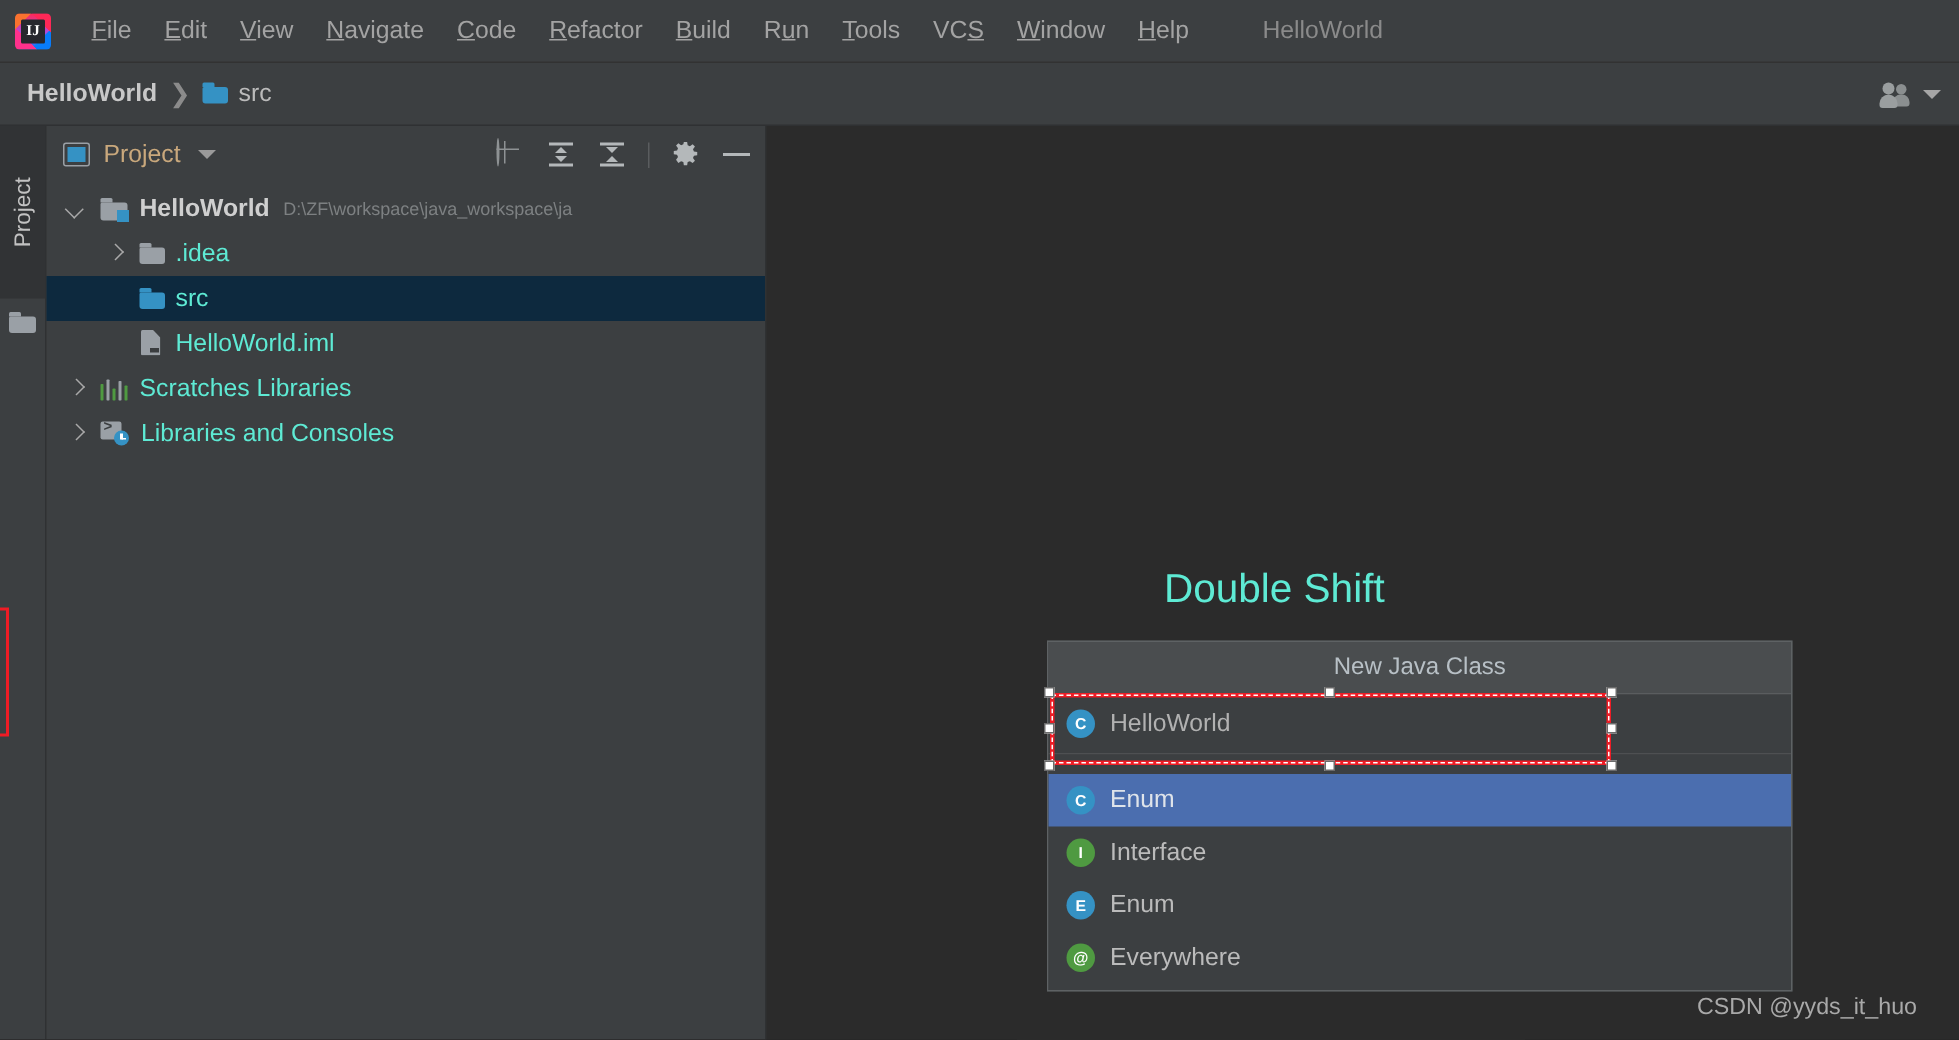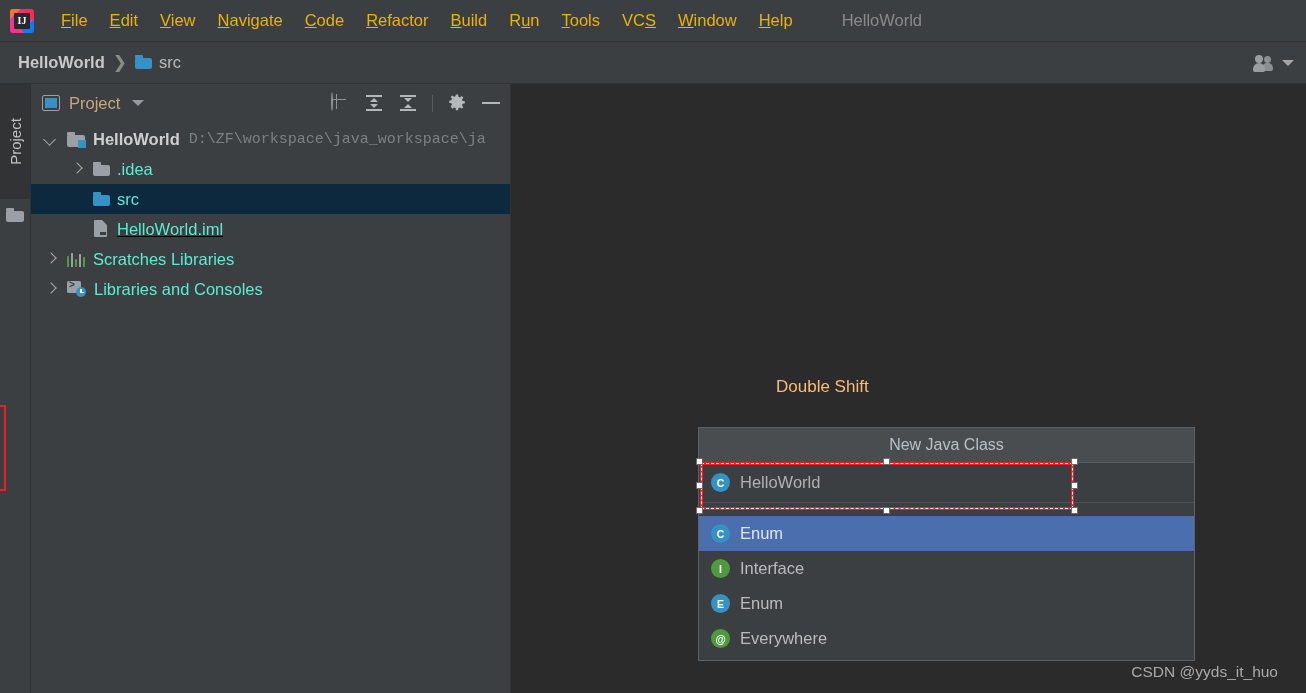--- a/index.html
+++ b/index.html
@@ -42,21 +42,21 @@
   .ij-logo .inner {
     position: absolute; left: 4px; top: 4px; right: 4px; bottom: 4px;
     background: #27282e; border-radius: 1px;
     color: #ffffff; font-size: 10px; font-weight: bold;
     letter-spacing: 0px;
     display: flex; align-items: center; justify-content: center;
     font-family: "Liberation Serif", serif;
   }
   .menu-items { display: flex; align-items: center; }
   .menu-item {
-    color: #eab308; font-size: 16.5px;
+    color: #a3a3a3; font-size: 16.5px;
     padding: 3px 11px; cursor: default; white-space: nowrap;
   }
   .menu-item .mn { text-decoration: underline; }
   .win-title {
     color: #8a8a8a; font-size: 16.5px;
     margin-left: 38px; white-space: nowrap;
   }
 
   
   .navbar {
@@ -240,21 +240,21 @@
     transform: rotate(45deg);
   }
   .arrow.closed::before {
     content: ''; position: absolute; left: 2px; top: 1px;
     width: 7px; height: 7px;
     border-right: 1.8px solid #a9a9a9; border-top: 1.8px solid #a9a9a9;
     transform: rotate(45deg);
   }
   .node-label { color: #5eead4; font-size: 16.5px; }
   .node-label.bold { font-weight: bold; color: #cfcfcf; }
-  .node-path { color: #7d8082; font-size: 15px; margin-left: 9px; font-family: Liberation Mono, monospace; }
+  .node-path { color: #7d8082; font-size: 12px; margin-left: 9px; }
 
   
   .mod-ico { width: 18px; height: 15px; position: relative; flex: none; margin-right: 8px; }
   .mod-ico .f {
     position: absolute; left: 0; bottom: 0; width: 18px; height: 12px;
     background: #9aa0a6; border-radius: 1px 2px 2px 2px;
   }
   .mod-ico .f::before {
     content: ''; position: absolute; left: 0; top: -3px;
     width: 8px; height: 3px; background: #9aa0a6; border-radius: 1px 1px 0 0;
@@ -307,21 +307,21 @@
     position: absolute; left: 511px; top: 84px;
     width: 795px; height: 609px;
     background: #2b2b2b;
   }
   .search-hint {
     position: absolute; left: 265px; top: 293px;
     display: flex; align-items: baseline; gap: 13px;
     white-space: nowrap;
   }
   .sh-label { color: #96999b; font-size: 23px; }
-  .sh-key   { color: #fdba74; font-size: 17px; }
+  .sh-key   { color: #5eead4; font-size: 27px; }
   .csdn-wm {
     position: absolute; right: 28px; bottom: 12px;
     color: #a9a9a9; font-size: 15.5px; white-space: nowrap;
   }
 
   
   .njc {
     position: absolute; left: 698px; top: 427px;
     width: 497px;
     border: 1px solid #5e6264;
@@ -495,21 +495,21 @@
           </span>
           <span class="node-label">.idea</span>
         </div>
         <div class="row sel" style="padding-left: 40px;">
           <span class="arrow" style="margin-right: 10px;"></span>
           <span class="folder-ico">
             <i></i>
           </span>
           <span class="node-label">src</span>
         </div>
-        <div class="row" style="padding-left: 40px; text-decoration: underline;">
+        <div class="row" style="padding-left: 40px;">
           <span class="arrow" style="margin-right: 10px;"></span>
           <span class="iml-ico">
             <span class="pg"></span>
           </span>
           <span class="node-label">HelloWorld.iml</span>
         </div>
         <div class="row" style="padding-left: 14px;">
           <span class="arrow closed" style="margin-right: 10px;"></span>
           <span class="lib-ico">
             <b style="background:#4f9a41;height:11px"></b>

